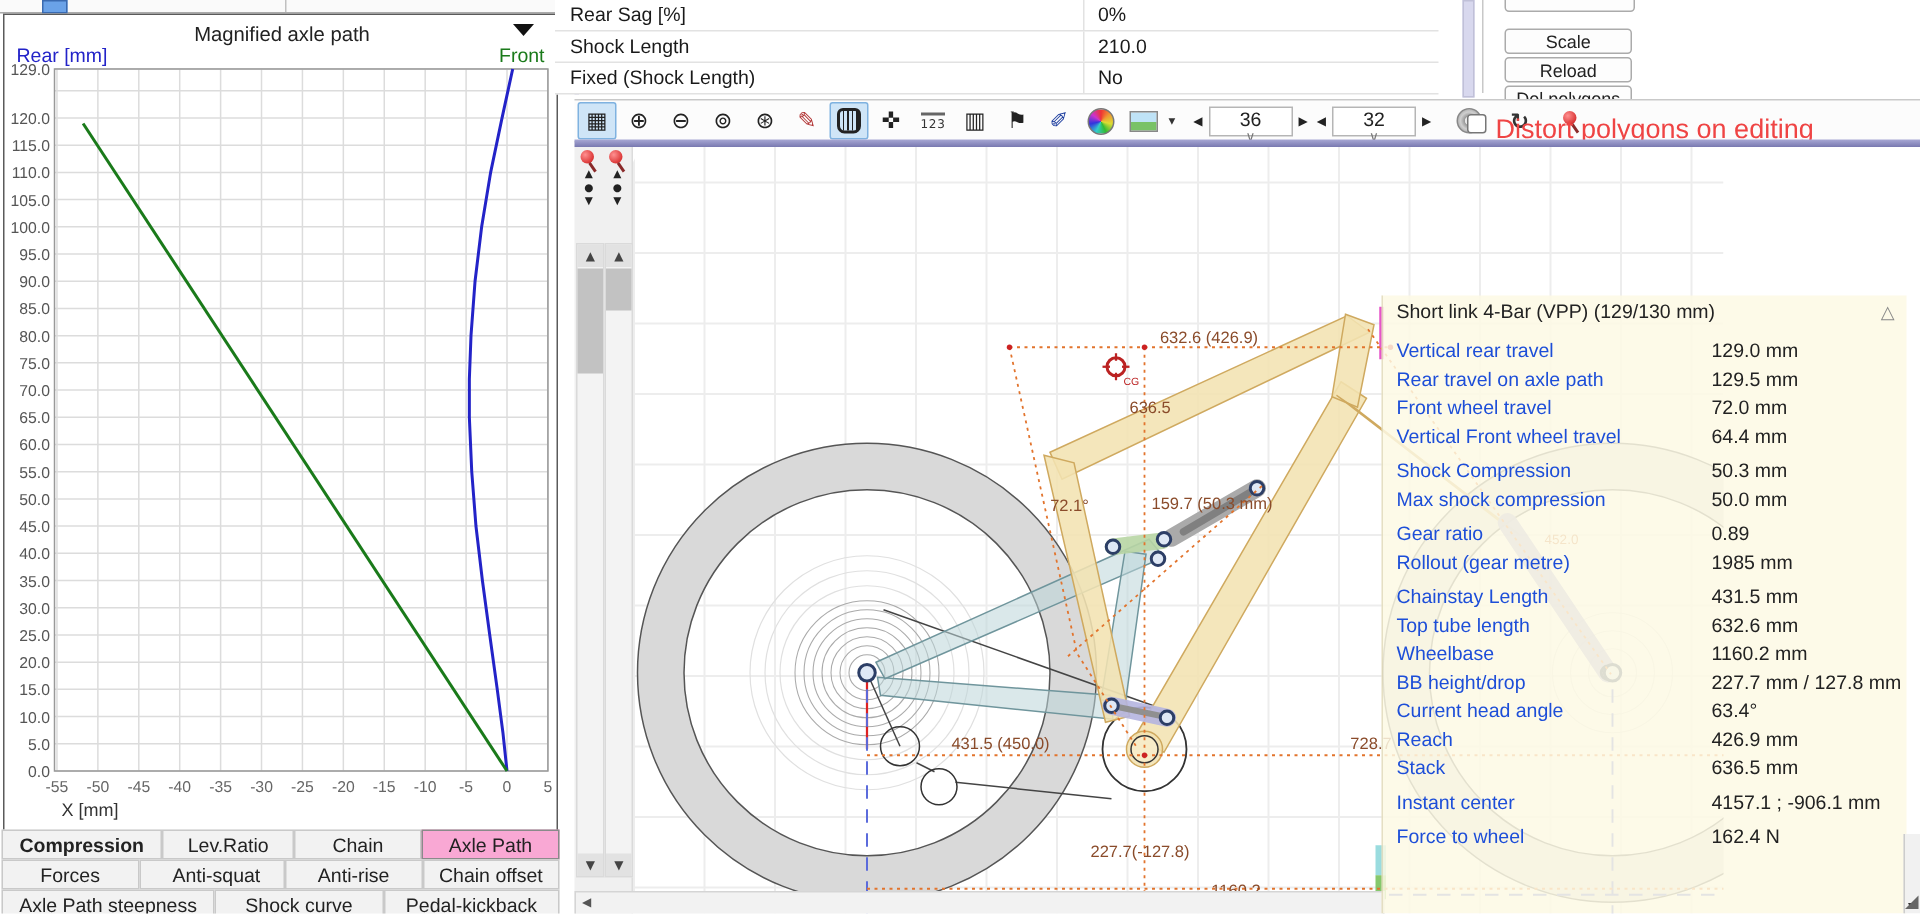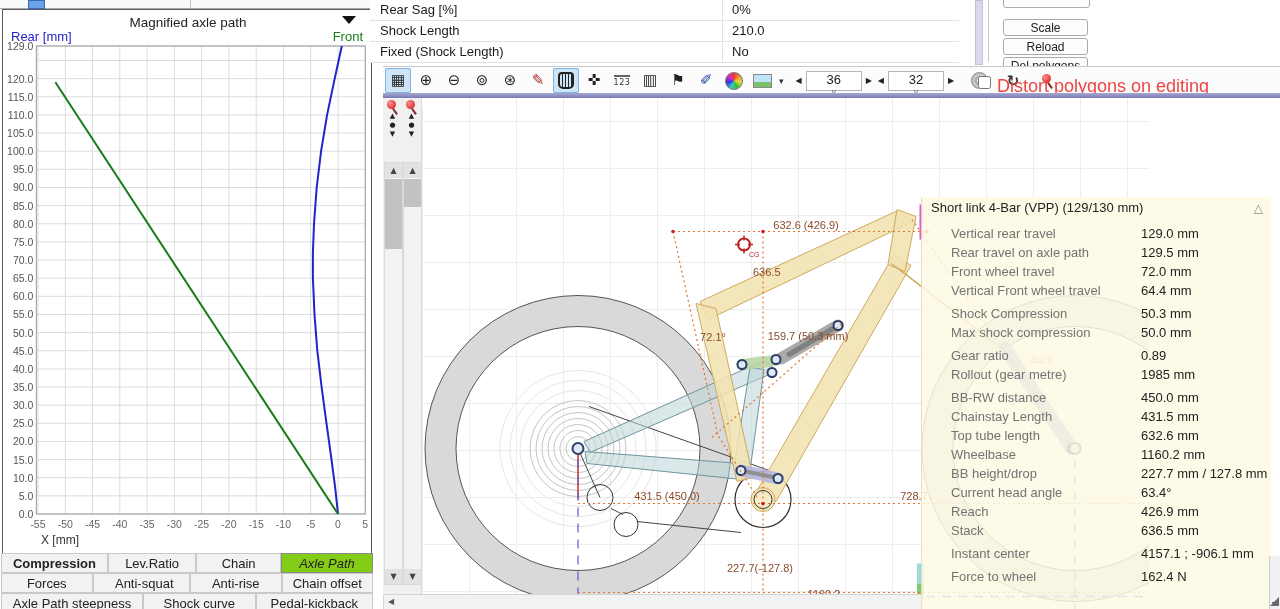--- a/index.html
+++ b/index.html
@@ -6,21 +6,21 @@
   .screen{position:relative;width:1280px;height:609px;font-family:"Liberation Sans",sans-serif;font-size:13px;color:#1a1a1a;background:#fff;}
   
   .mini-strip{position:absolute;left:0;top:0;width:371px;height:8px;background:#fafafa;border-bottom:1px solid #aaa;}
   .mini-chip{position:absolute;left:28px;top:0;width:15px;height:7px;background:#6aa2e8;border:1px solid #3a6ab0;}
   .mini-div{position:absolute;left:190px;top:0;width:1px;height:8px;background:#c0c0c0;}
   .chart-frame{position:absolute;left:2px;top:9px;width:368px;height:544px;border:1px solid #5a5a5a;background:#fff;}
   .chart-frame svg{position:absolute;left:0;top:0;}
   .tabs{position:absolute;left:1px;top:553px;width:372px;}
   .tab-row{display:flex;}
   .tab{height:20px;background:#f2f2f2;border:1px solid #c9c9c9;display:flex;align-items:center;justify-content:center;font-size:13px;color:#222;cursor:default;}
-  .tab.active{background:#84cc16;border-color:#8a8a8a;font-style:italic;}
+  .tab.active{background:#f9a8d4;border-color:#8a8a8a;}
   
   .table-edge{position:absolute;left:383px;top:0;width:3px;height:63px;background:#9090c8;}
   .param-table{position:absolute;left:370px;top:0;width:589px;height:63px;background:#fff;}
   .param-row{position:relative;height:20px;border-bottom:1px solid #e2e2e2;line-height:20px;}
   .p-label{padding-left:10px;}
   .p-value{position:absolute;left:352px;top:0;border-left:1px solid #e2e2e2;padding-left:9px;width:225px;}
   .table-right{position:absolute;left:975px;top:0;width:6px;height:63px;background:#d8d8ee;border:1px solid #c0c0d8;}
   
   .vsep{position:absolute;left:988px;top:0;width:1px;height:62px;background:#c8c8c8;}
   .act-btn{position:absolute;left:1003px;width:85px;height:17px;background:#fdfdfd;border:1px solid #ababab;border-radius:3px;font-size:12px;display:flex;align-items:center;justify-content:center;color:#222;}
@@ -60,21 +60,21 @@
   .hscroll .la{position:absolute;left:4px;}
   .mini-vscroll{position:absolute;left:1269px;top:556px;width:11px;height:53px;background:rgba(240,240,240,.9);border-left:1px solid #ccc;z-index:4;font-family:"DejaVu Sans",sans-serif;font-size:8px;color:#333;text-align:center;}
   .mini-vscroll span{position:absolute;bottom:1px;left:2px;}
   .corner{position:absolute;left:1270px;top:597px;width:0;height:0;border-left:9px solid transparent;border-bottom:9px solid #666;z-index:4;}
   
   .stats-panel{position:absolute;left:921px;top:197px;width:349px;height:412px;background:rgba(253,249,228,0.85);z-index:3;border-left:1px solid rgba(200,190,150,.45);}
   .sp-head{position:relative;height:23px;line-height:22px;padding-left:9px;color:#222;}
   .sp-tri{position:absolute;right:8px;top:0;font-family:"DejaVu Sans",sans-serif;font-size:12px;color:#888;}
   .stat-group{margin-top:4px;}
   .stat-row{position:relative;height:19px;line-height:19px;}
-  .s-label{padding-left:9px;color:#737373;margin-left:20px;}
+  .s-label{padding-left:9px;color:#1d4ed8;}
   .s-value{position:absolute;left:219px;top:0;color:#222;}
   text{font-family:"Liberation Sans",sans-serif;}
 </style>
 </head>
 <body>
 
 <div class="screen">
 
   <div class="mini-strip">
     <div class="mini-chip"></div>
@@ -462,21 +462,20 @@
         </div>
         <div class="stat-group">
           <div class="stat-row"><span class="s-label">Shock Compression</span><span class="s-value">50.3 mm</span></div>
           <div class="stat-row"><span class="s-label">Max shock compression</span><span class="s-value">50.0 mm</span></div>
         </div>
         <div class="stat-group">
           <div class="stat-row"><span class="s-label">Gear ratio</span><span class="s-value">0.89</span></div>
           <div class="stat-row"><span class="s-label">Rollout (gear metre)</span><span class="s-value">1985 mm</span></div>
         </div>
         <div class="stat-group">
-          <div class="stat-row"><span class="s-label">BB-RW distance</span><span class="s-value">450.0 mm</span></div>
           <div class="stat-row"><span class="s-label">Chainstay Length</span><span class="s-value">431.5 mm</span></div>
           <div class="stat-row"><span class="s-label">Top tube length</span><span class="s-value">632.6 mm</span></div>
           <div class="stat-row"><span class="s-label">Wheelbase</span><span class="s-value">1160.2 mm</span></div>
           <div class="stat-row"><span class="s-label">BB height/drop</span><span class="s-value">227.7 mm / 127.8 mm</span></div>
           <div class="stat-row"><span class="s-label">Current head angle</span><span class="s-value">63.4°</span></div>
           <div class="stat-row"><span class="s-label">Reach</span><span class="s-value">426.9 mm</span></div>
           <div class="stat-row"><span class="s-label">Stack</span><span class="s-value">636.5 mm</span></div>
         </div>
         <div class="stat-group">
           <div class="stat-row"><span class="s-label">Instant center</span><span class="s-value">4157.1 ; -906.1 mm</span></div>

